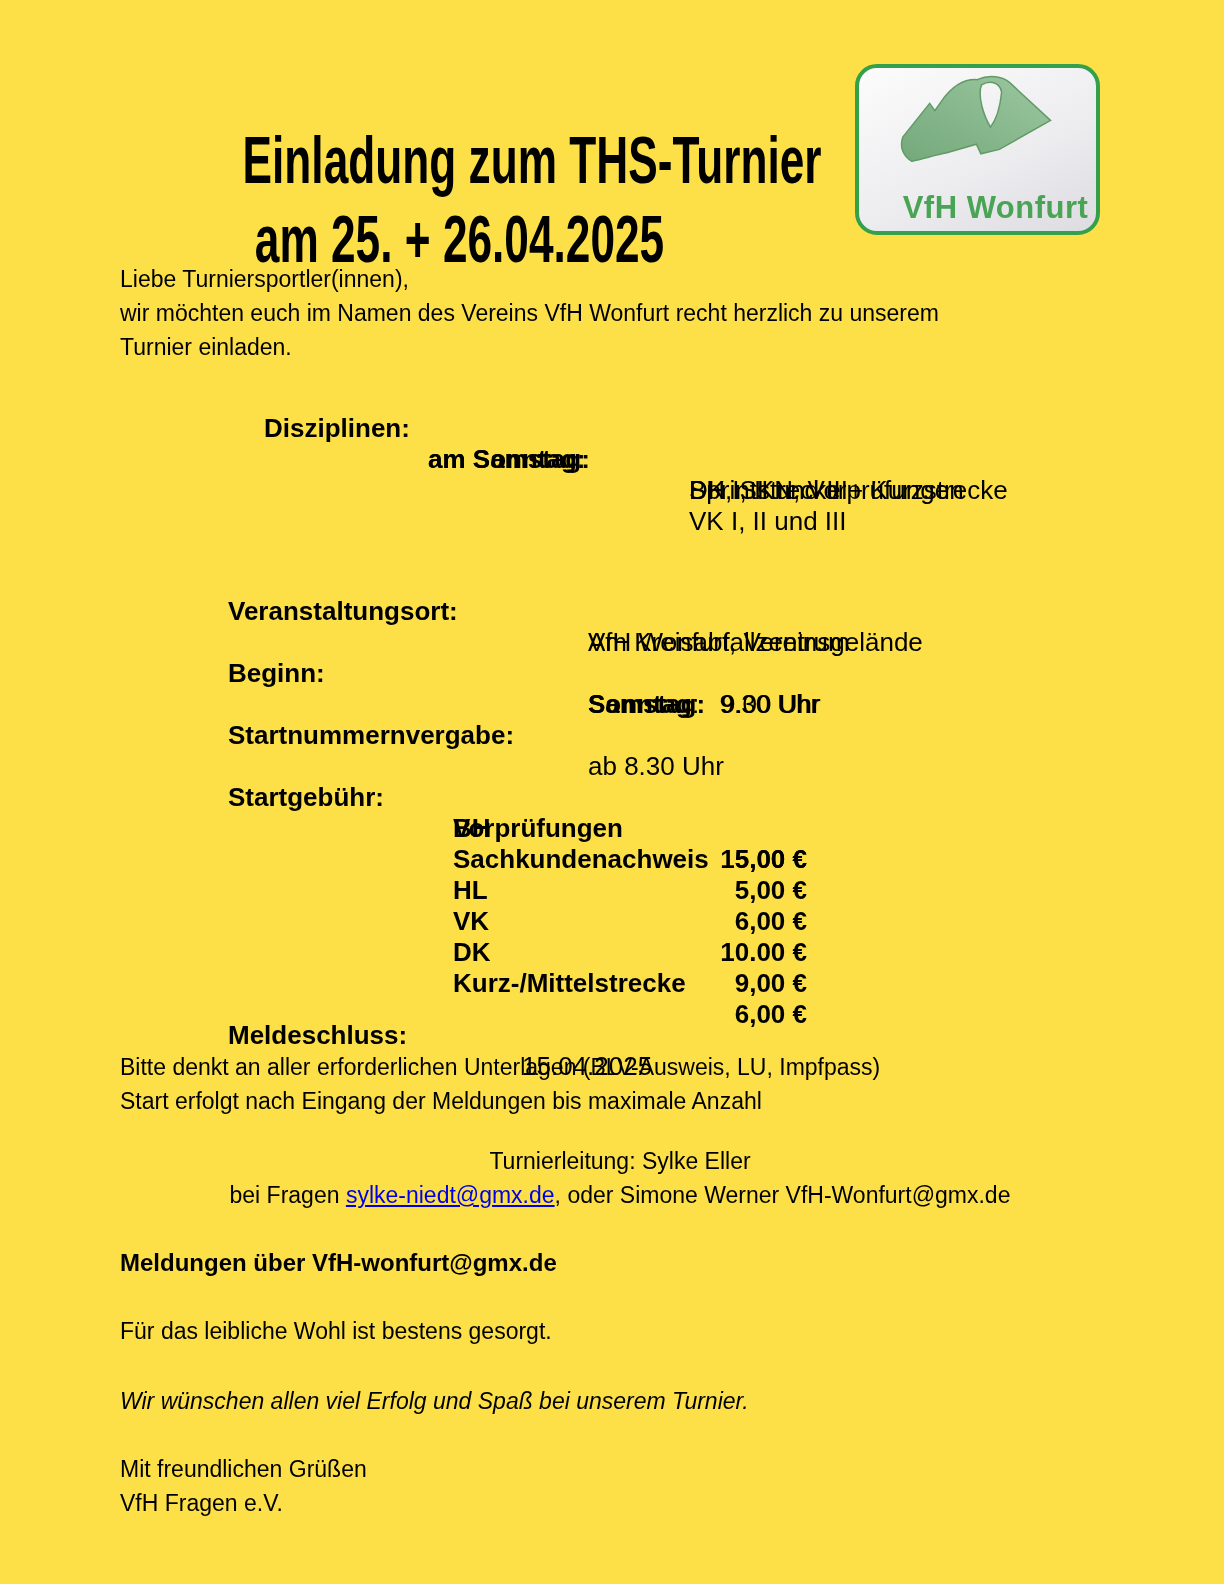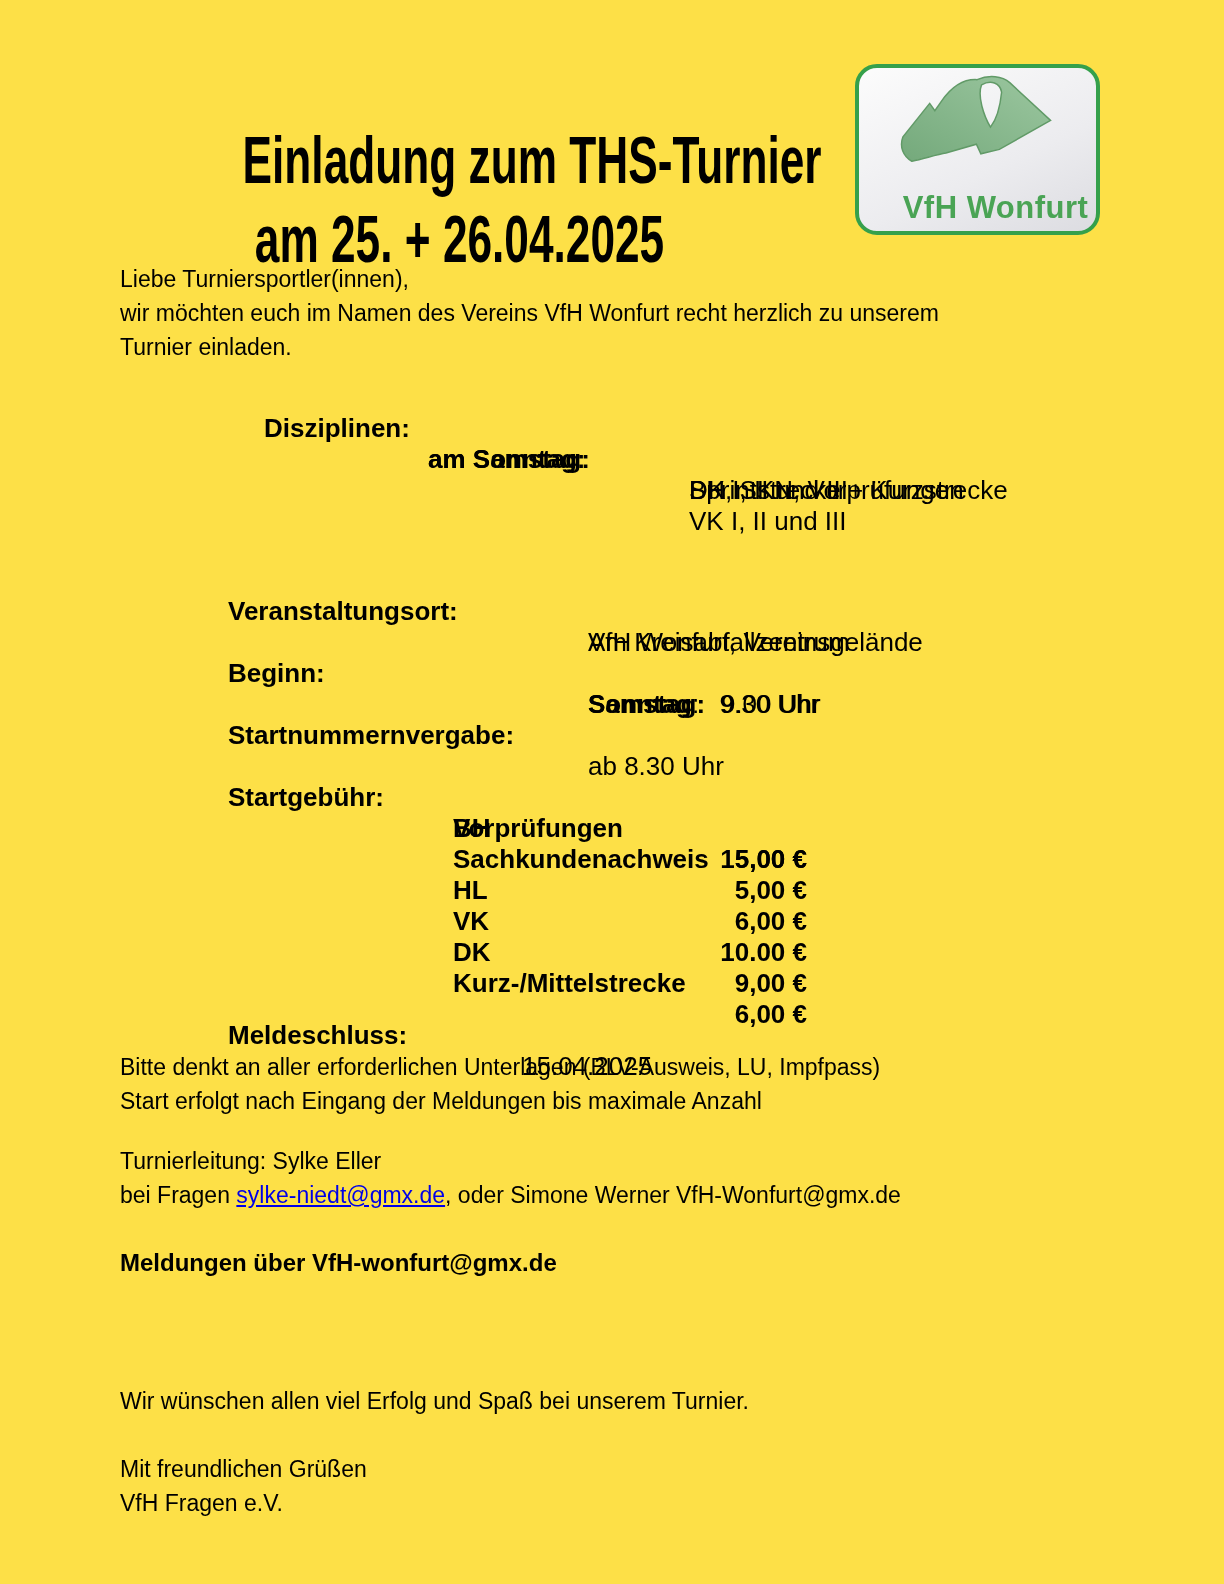--- a/index.html
+++ b/index.html
@@ -163,31 +163,34 @@
       <span class="c-label">Meldeschluss:</span>
       <span class="c-meldval">15.04.2025</span>
     </div>
   </div>
 
   <div class="para sec" style="top:1050px;">
     <div>Bitte denkt an aller erforderlichen Unterlagen (BLV-Ausweis, LU, Impfpass)</div>
     <div>Start erfolgt nach Eingang der Meldungen bis maximale Anzahl</div>
   </div>
 
-  <div class="para sec" style="top:1144px;">
+  <div class="para sec" style="top:1144px;text-align:center;">
     <div>Turnierleitung: Sylke Eller</div>
     <div style="white-space:pre;"><span>bei Fragen </span><a class="mail-link">sylke-niedt@gmx.de</a><span>, oder Simone Werner VfH-Wonfurt@gmx.de</span></div>
   </div>
 
   <div class="para bold sec" style="top:1246px;">
     <div>Meldungen über VfH-wonfurt@gmx.de</div>
   </div>
 
+  <div class="para sec" style="top:1314px;">
+    <div>Für das leibliche Wohl ist bestens gesorgt.</div>
+  </div>
 
-  <div class="para sec" style="top:1384px;">
+  <div class="para sec" style="top:1384px;font-style:italic;">
     <div>Wir wünschen allen viel Erfolg und Spaß bei unserem Turnier.</div>
   </div>
 
   <div class="para sec" style="top:1452px;">
     <div>Mit freundlichen Grüßen</div>
     <div>VfH Fragen e.V.</div>
   </div>
 
 </div>
 

